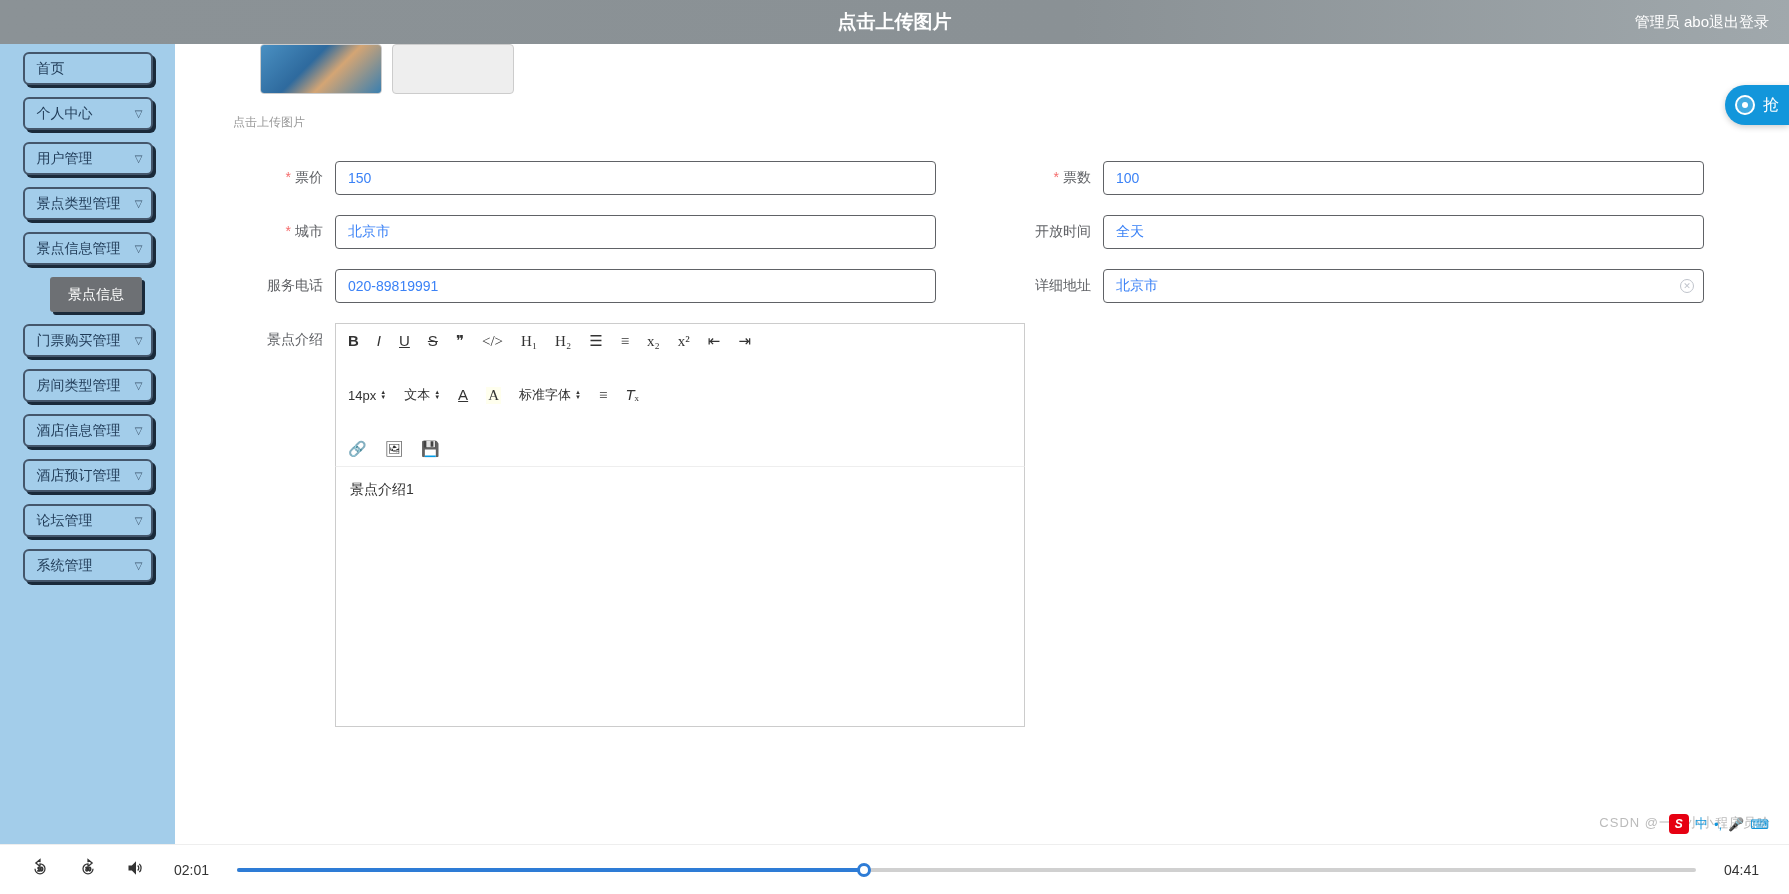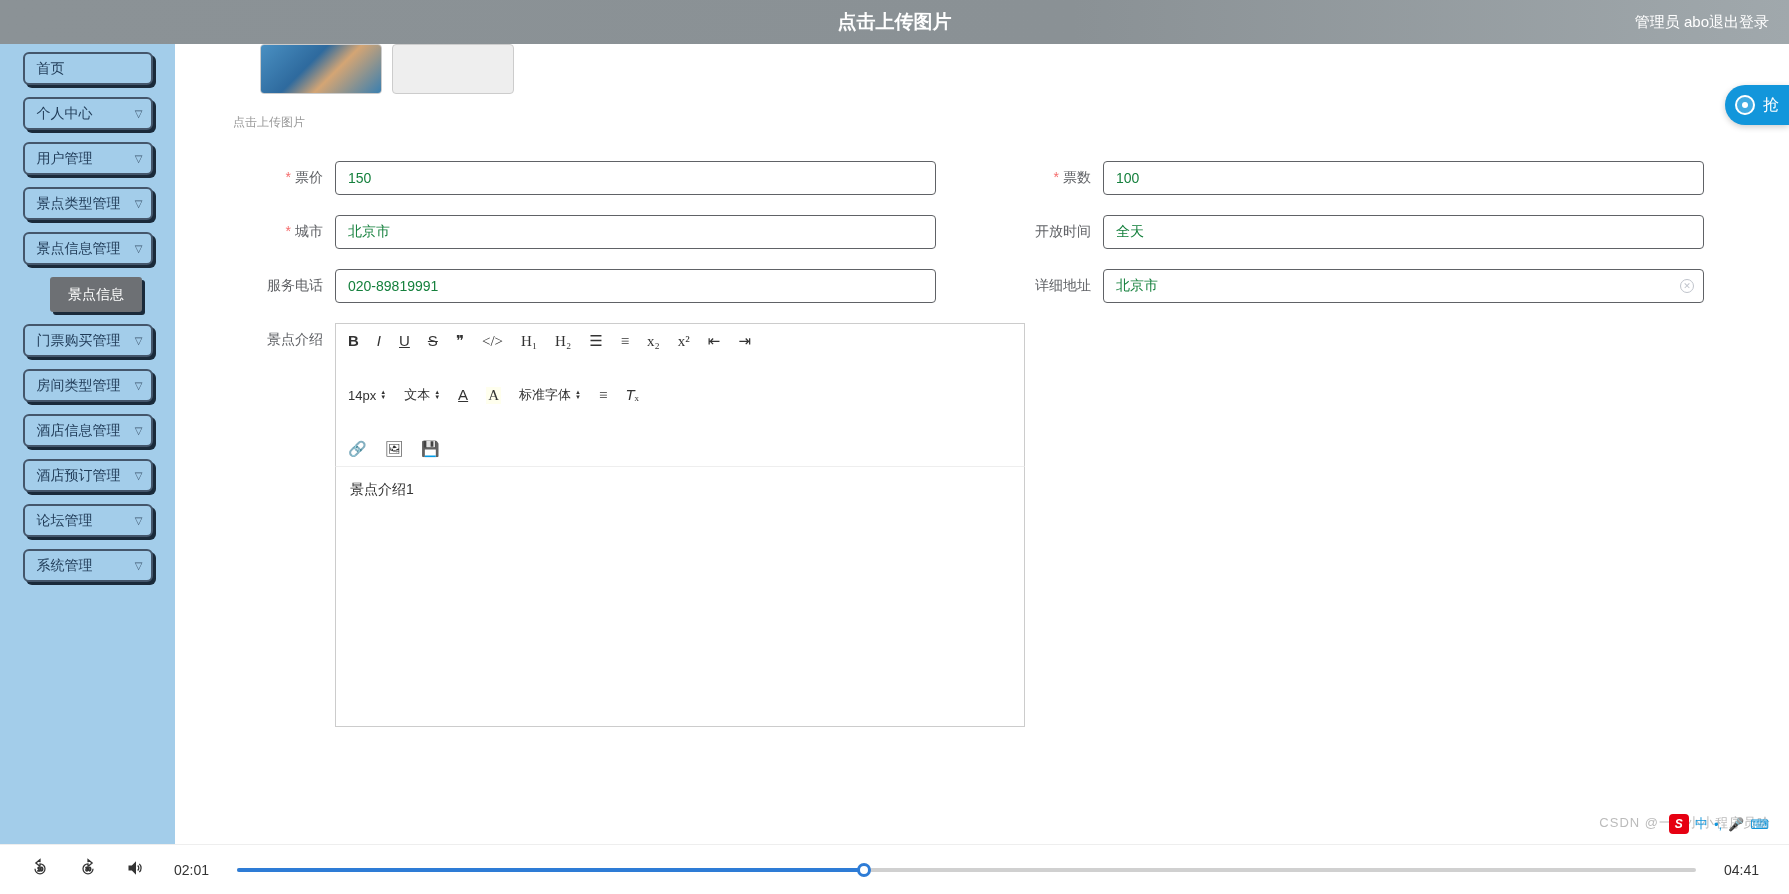--- a/index.html
+++ b/index.html
@@ -14,21 +14,21 @@
 .main{position:absolute;left:175px;top:44px;right:0;bottom:50px;background:#fff;overflow:auto}
 .content{padding:10px 85px 30px}
 .img-row{display:flex;gap:10px;margin-left:85px}
 .img-box{width:122px;height:50px;border:1px solid #ccc;border-radius:4px;background:#eee;overflow:hidden}
 .img-thumb{width:100%;height:100%;background:linear-gradient(135deg,#4a90c2 0%,#2e6a9e 40%,#d4a574 60%,#3a7fb0 100%);position:relative}
 .upload-hint{font-size:12px;color:#999;margin:20px 0 20px 58px}
 .form-row{display:flex;gap:92px;margin-bottom:20px}
 .form-group{display:flex;align-items:center;flex:1;max-width:690px}
 .form-label{width:75px;text-align:right;font-size:14px;color:#606266;padding-right:12px}
 .form-label .req{color:#f56c6c;margin-right:4px}
-.form-input{flex:1;height:34px;border:1px solid #606266;border-radius:4px;padding:0 12px;font-size:14px;color:#15803d;outline:none}
+.form-input{flex:1;height:34px;border:1px solid #606266;border-radius:4px;padding:0 12px;font-size:14px;color:#3b82f6;outline:none}
 .addr-wrap{position:relative;flex:1}
 .addr-clear{position:absolute;right:10px;top:50%;transform:translateY(-50%);width:14px;height:14px;border:1px solid #c0c4cc;border-radius:50%;display:flex;align-items:center;justify-content:center;font-size:9px;color:#c0c4cc;cursor:pointer}
 .editor-toolbar{border:1px solid #ccc;border-bottom:1px solid #eee;padding:8px 12px;display:flex;flex-wrap:wrap;gap:18px;align-items:center;flex:1;max-width:690px;margin-left:-615px}
 .editor-wrap{display:flex}
 .editor-label{width:75px;text-align:right;font-size:14px;color:#606266;padding-right:12px;padding-top:8px}
 .tb-icon{font-size:15px;color:#333;cursor:pointer;font-family:serif}
 .tb-sel{display:flex;align-items:center;gap:4px;font-size:13px;color:#333;cursor:pointer}
 .tb-arrows{display:flex;flex-direction:column;font-size:6px;line-height:5px}
 .editor-body{border:1px solid #ccc;border-top:none;min-height:260px;padding:14px;font-size:14px;color:#333;flex:1;max-width:690px}
 .float-btn{position:absolute;right:0;top:85px;background:#1296db;color:#fff;height:40px;border-radius:20px 0 0 20px;display:flex;align-items:center;padding:0 10px 0 8px;cursor:pointer;box-shadow:0 2px 6px rgba(0,0,0,.2)}

